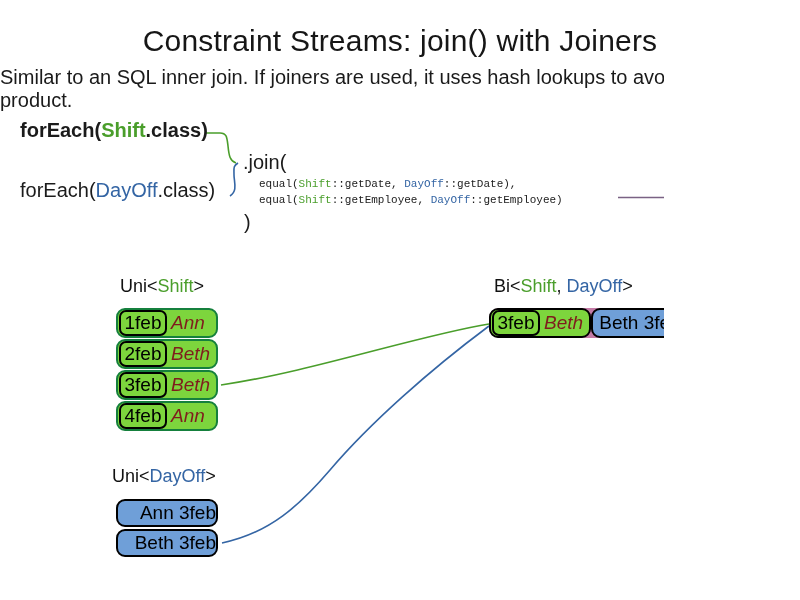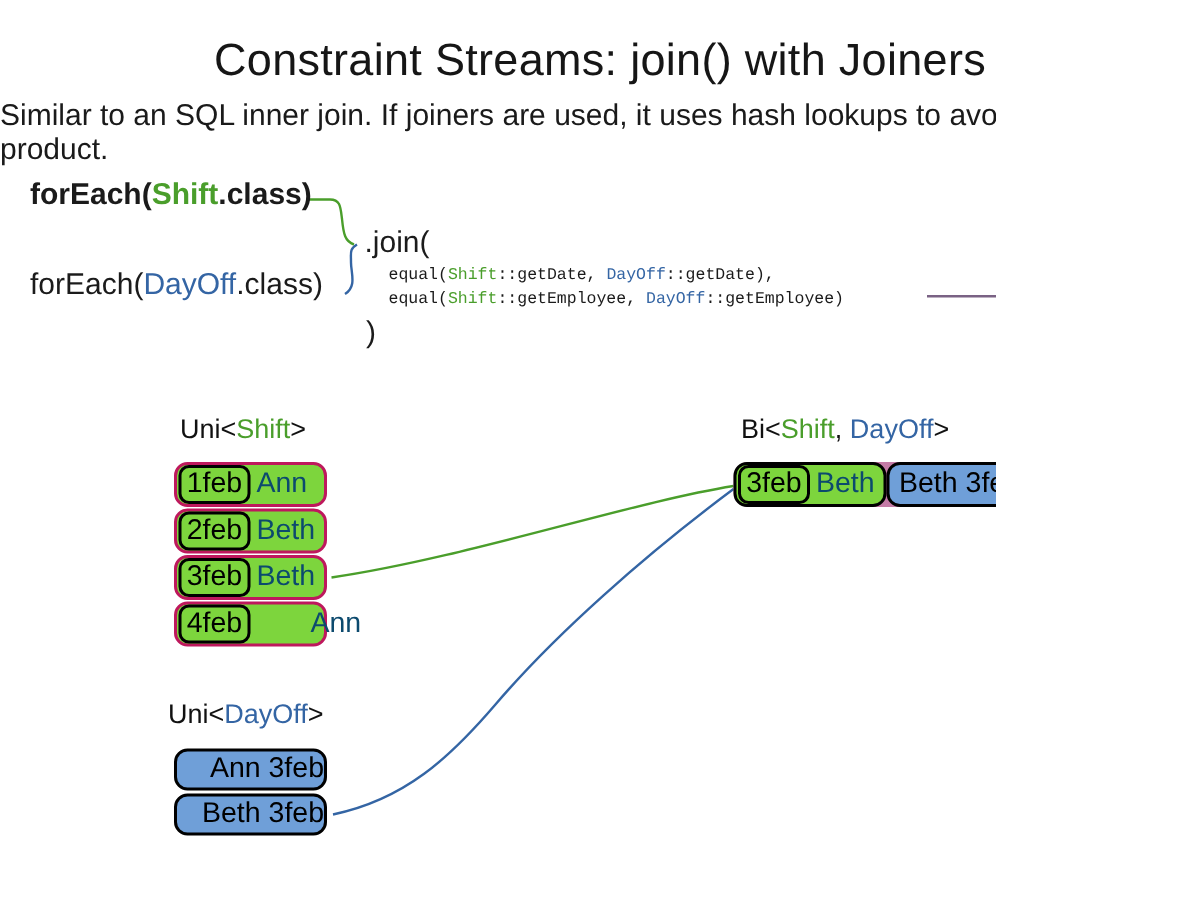--- a/index.html
+++ b/index.html
@@ -21,29 +21,29 @@
   .fs-big{font-size:20px;}
   .fs-small{font-size:11px;font-family:Liberation Mono, monospace;}
   .c-green{color:#4a9e2b;}
   .c-blue{color:#3465a4;}
   .ellipsis{position:absolute;left:683px;top:186px;font-size:17px;color:#222;letter-spacing:1px;}
   
   .tbl-label{position:absolute;font-size:18px;color:#111;white-space:pre;}
   
   .green-row{
     position:absolute;left:116px;width:98px;height:26px;
-    background:#7dd53d;border:2px solid #be185d;border-radius:9px;
+    background:#7dd53d;border:2px solid #15803d;border-radius:9px;
     display:flex;align-items:center;
   }
   .date-cell{
     display:inline-block;min-width:40px;height:22px;margin-left:1px;padding:0 2px;
     background:#7dd53d;border:2px solid #000;border-radius:7px;
     font-size:19px;line-height:22px;color:#000;text-align:center;
   }
-  .emp-cell{font-size:19px;line-height:22px;margin-left:4px;color:#0c4a6e;}
+  .emp-cell{font-size:19px;line-height:22px;margin-left:4px;color:#7f1d1d;font-style:italic;}
   
   .bi-wrap{position:absolute;left:489px;top:308px;width:200px;height:30px;}
   .bi-purple{position:absolute;left:0;top:0;width:200px;height:30px;background:#c47ba6;border-radius:10px;}
   .bi-green{
     position:absolute;left:0;top:0;width:98px;height:26px;
     background:#7dd53d;border:2px solid #000;border-radius:9px;
     display:flex;align-items:center;
   }
   .bi-blue{
     position:absolute;left:102px;top:0;width:94px;height:26px;
@@ -98,21 +98,21 @@
     <span class="emp-cell">Ann</span>
   </div>
   <div class="green-row" style="top:339px;">
     <span class="date-cell">2feb</span>
     <span class="emp-cell">Beth</span>
   </div>
   <div class="green-row" style="top:370px;">
     <span class="date-cell">3feb</span>
     <span class="emp-cell">Beth</span>
   </div>
-  <div class="green-row" style="top:401px;gap:36px;">
+  <div class="green-row" style="top:401px;">
     <span class="date-cell">4feb</span>
     <span class="emp-cell">Ann</span>
   </div>
 
   <div class="tbl-label" style="left:494px;top:276px;"><span>Bi&lt;</span><span class="c-green">Shift</span><span>, </span><span class="c-blue">DayOff</span><span>&gt;</span></div>
 
   <div class="bi-wrap">
     <div class="bi-purple"></div>
     <div class="bi-green">
       <span class="date-cell">3feb</span>

